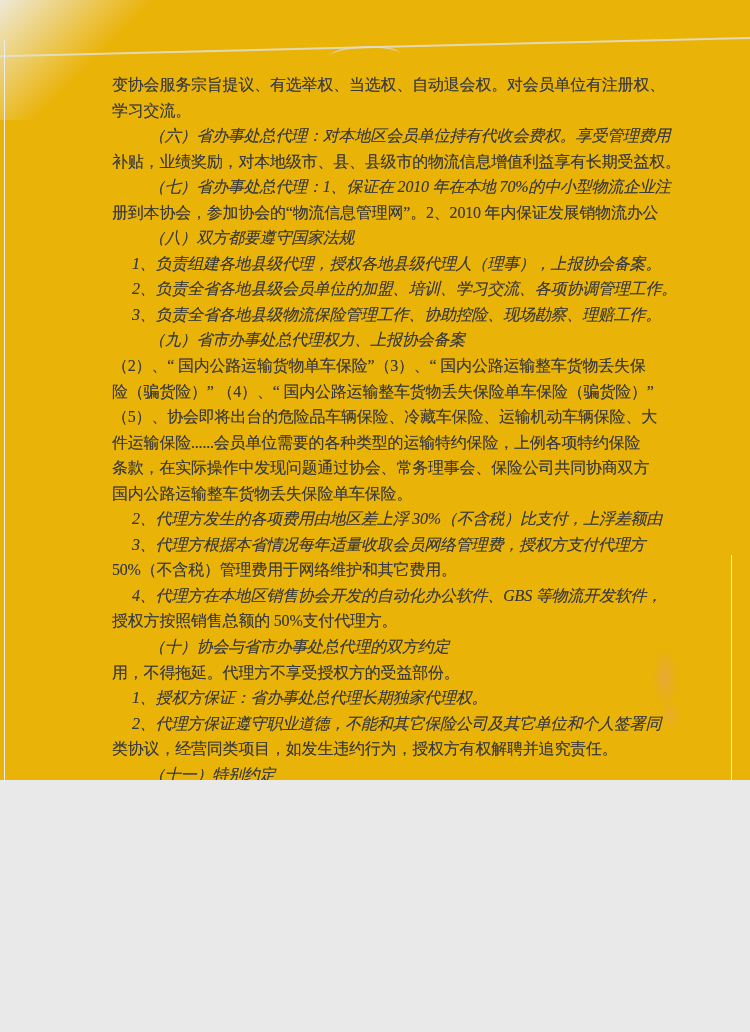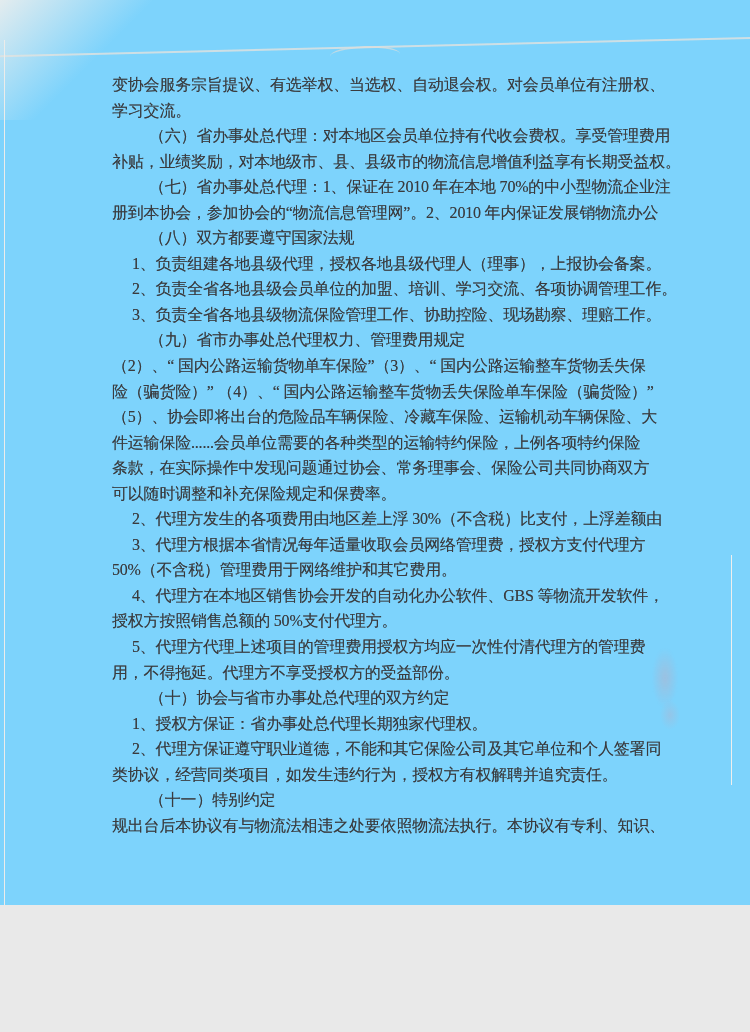--- a/index.html
+++ b/index.html
@@ -2,22 +2,22 @@
 <html><head>
 <meta charset="utf-8">
 <style>
   html,body{margin:0;padding:0;}
   body{
     width:750px;height:1032px;
     background:#e9e9e9;
     font-family:"Liberation Serif","DejaVu Serif",serif;
   }
   .scan-page{
-    position:relative;width:750px;height:905px;
-    background:#7dd3fc;overflow:hidden;
+    position:relative;width:750px;height:780px;
+    background:#eab308;overflow:hidden;
   }
   
   .edge-top{
     position:absolute;left:-5px;top:46px;width:770px;height:2px;
     background:#e2e2df;transform:rotate(-1.4deg);opacity:.8;
   }
   .corner-shade{
     position:absolute;left:0;top:0;width:160px;height:120px;
     background:linear-gradient(135deg,#efefed 0%,rgba(252,252,251,0) 55%);
     opacity:.9;
@@ -51,22 +51,22 @@
   
   .doc-body{
     position:absolute;left:112px;top:72px;width:545px;
     font-size:16px;color:#3a3b3e;
     text-shadow:0 0 .4px rgba(55,56,60,.55);
     letter-spacing:-.2px;
   }
   .line{
     height:25.55px;line-height:25.55px;white-space:nowrap;
   }
-  .indent-section{padding-left:37px;}
-  .indent-item{padding-left:20px;}
+  .indent-section{padding-left:37px;font-style:italic;}
+  .indent-item{padding-left:20px;font-style:italic;}
   .indent-none{padding-left:0;}
   .page-footer{
     position:absolute;left:0;top:946px;width:750px;
     font-size:13px;color:#55565a;
     letter-spacing:3px;
     text-shadow:0 0 .4px rgba(70,70,75,.5);
   }
 </style>
 </head>
 <body>
@@ -86,35 +86,34 @@
       <div class="line indent-none">变协会服务宗旨提议、有选举权、当选权、自动退会权。对会员单位有注册权、</div>
       <div class="line indent-none">学习交流。</div>
       <div class="line indent-section">（六）省办事处总代理：对本地区会员单位持有代收会费权。享受管理费用</div>
       <div class="line indent-none">补贴，业绩奖励，对本地级市、县、县级市的物流信息增值利益享有长期受益权。</div>
       <div class="line indent-section">（七）省办事处总代理：1、保证在 2010 年在本地 70%的中小型物流企业注</div>
       <div class="line indent-none">册到本协会，参加协会的“物流信息管理网”。2、2010 年内保证发展销物流办公</div>
       <div class="line indent-section">（八）双方都要遵守国家法规</div>
       <div class="line indent-item">1、负责组建各地县级代理，授权各地县级代理人（理事），上报协会备案。</div>
       <div class="line indent-item">2、负责全省各地县级会员单位的加盟、培训、学习交流、各项协调管理工作。</div>
       <div class="line indent-item">3、负责全省各地县级物流保险管理工作、协助控险、现场勘察、理赔工作。</div>
-      <div class="line indent-section">（九）省市办事处总代理权力、管理费用规定</div>
+      <div class="line indent-section">（九）省市办事处总代理权力、上报协会备案</div>
       <div class="line indent-none">（2）、“ 国内公路运输货物单车保险”（3）、“ 国内公路运输整车货物丢失保</div>
       <div class="line indent-none">险（骗货险）”  （4）、“ 国内公路运输整车货物丢失保险单车保险（骗货险）”</div>
       <div class="line indent-none">（5）、协会即将出台的危险品车辆保险、冷藏车保险、运输机动车辆保险、大</div>
       <div class="line indent-none">件运输保险......会员单位需要的各种类型的运输特约保险，上例各项特约保险</div>
       <div class="line indent-none">条款，在实际操作中发现问题通过协会、常务理事会、保险公司共同协商双方</div>
-      <div class="line indent-none">可以随时调整和补充保险规定和保费率。</div>
+      <div class="line indent-none">国内公路运输整车货物丢失保险单车保险。</div>
       <div class="line indent-item">2、代理方发生的各项费用由地区差上浮 30%（不含税）比支付，上浮差额由</div>
       <div class="line indent-item">3、代理方根据本省情况每年适量收取会员网络管理费，授权方支付代理方</div>
       <div class="line indent-none">50%（不含税）管理费用于网络维护和其它费用。</div>
       <div class="line indent-item">4、代理方在本地区销售协会开发的自动化办公软件、GBS 等物流开发软件，</div>
       <div class="line indent-none">授权方按照销售总额的 50%支付代理方。</div>
-      <div class="line indent-item">5、代理方代理上述项目的管理费用授权方均应一次性付清代理方的管理费</div>
+      <div class="line indent-section">（十）协会与省市办事处总代理的双方约定</div>
       <div class="line indent-none">用，不得拖延。代理方不享受授权方的受益部份。</div>
-      <div class="line indent-section">（十）协会与省市办事处总代理的双方约定</div>
       <div class="line indent-item">1、授权方保证：省办事处总代理长期独家代理权。</div>
       <div class="line indent-item">2、代理方保证遵守职业道德，不能和其它保险公司及其它单位和个人签署同</div>
       <div class="line indent-none">类协议，经营同类项目，如发生违约行为，授权方有权解聘并追究责任。</div>
       <div class="line indent-section">（十一）特别约定</div>
       <div class="line indent-none">规出台后本协议有与物流法相违之处要依照物流法执行。本协议有专利、知识、</div>
     </div>
 
   <div class="page-footer">第 2 页 共 3 页</div>
 </div>
 

